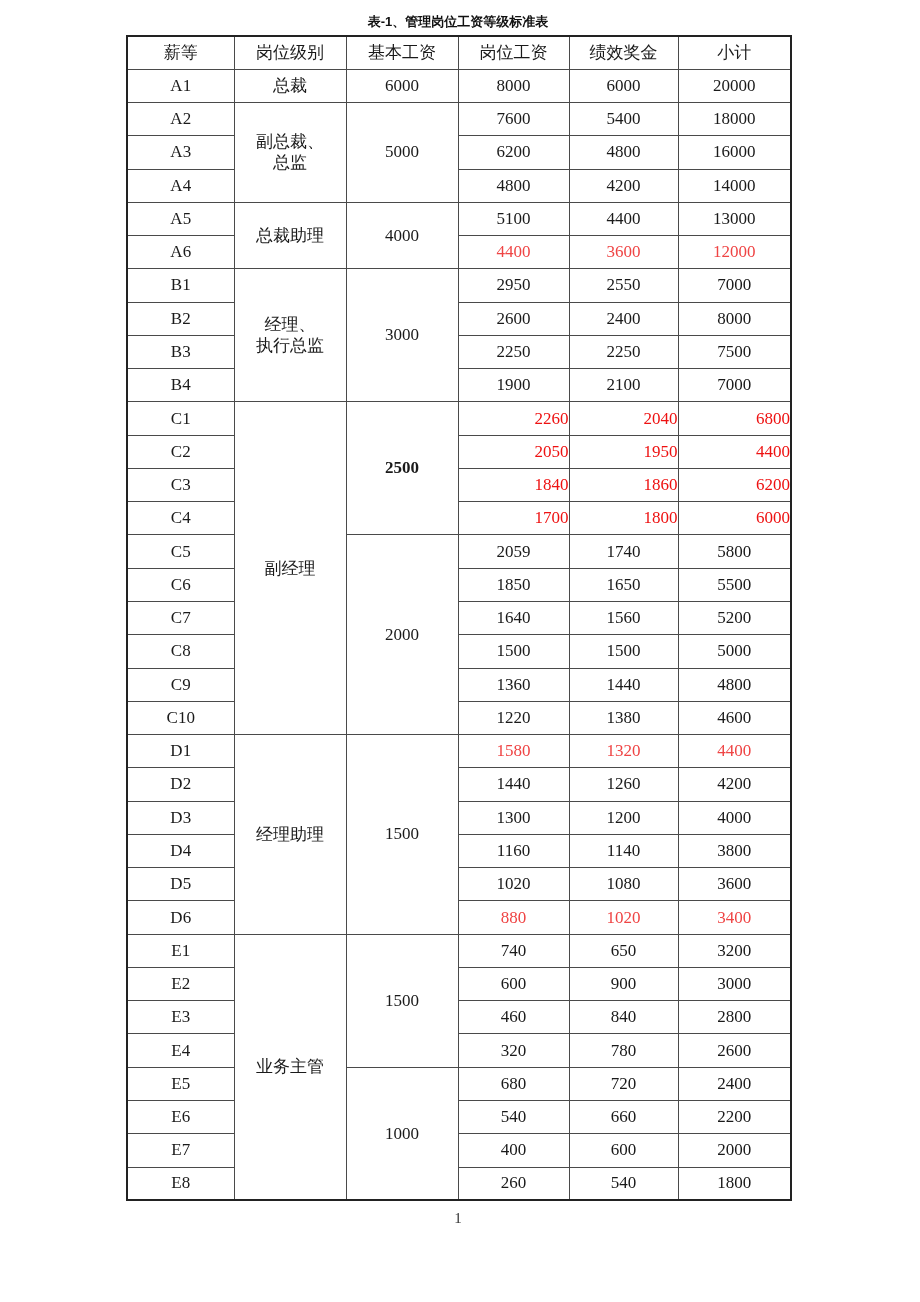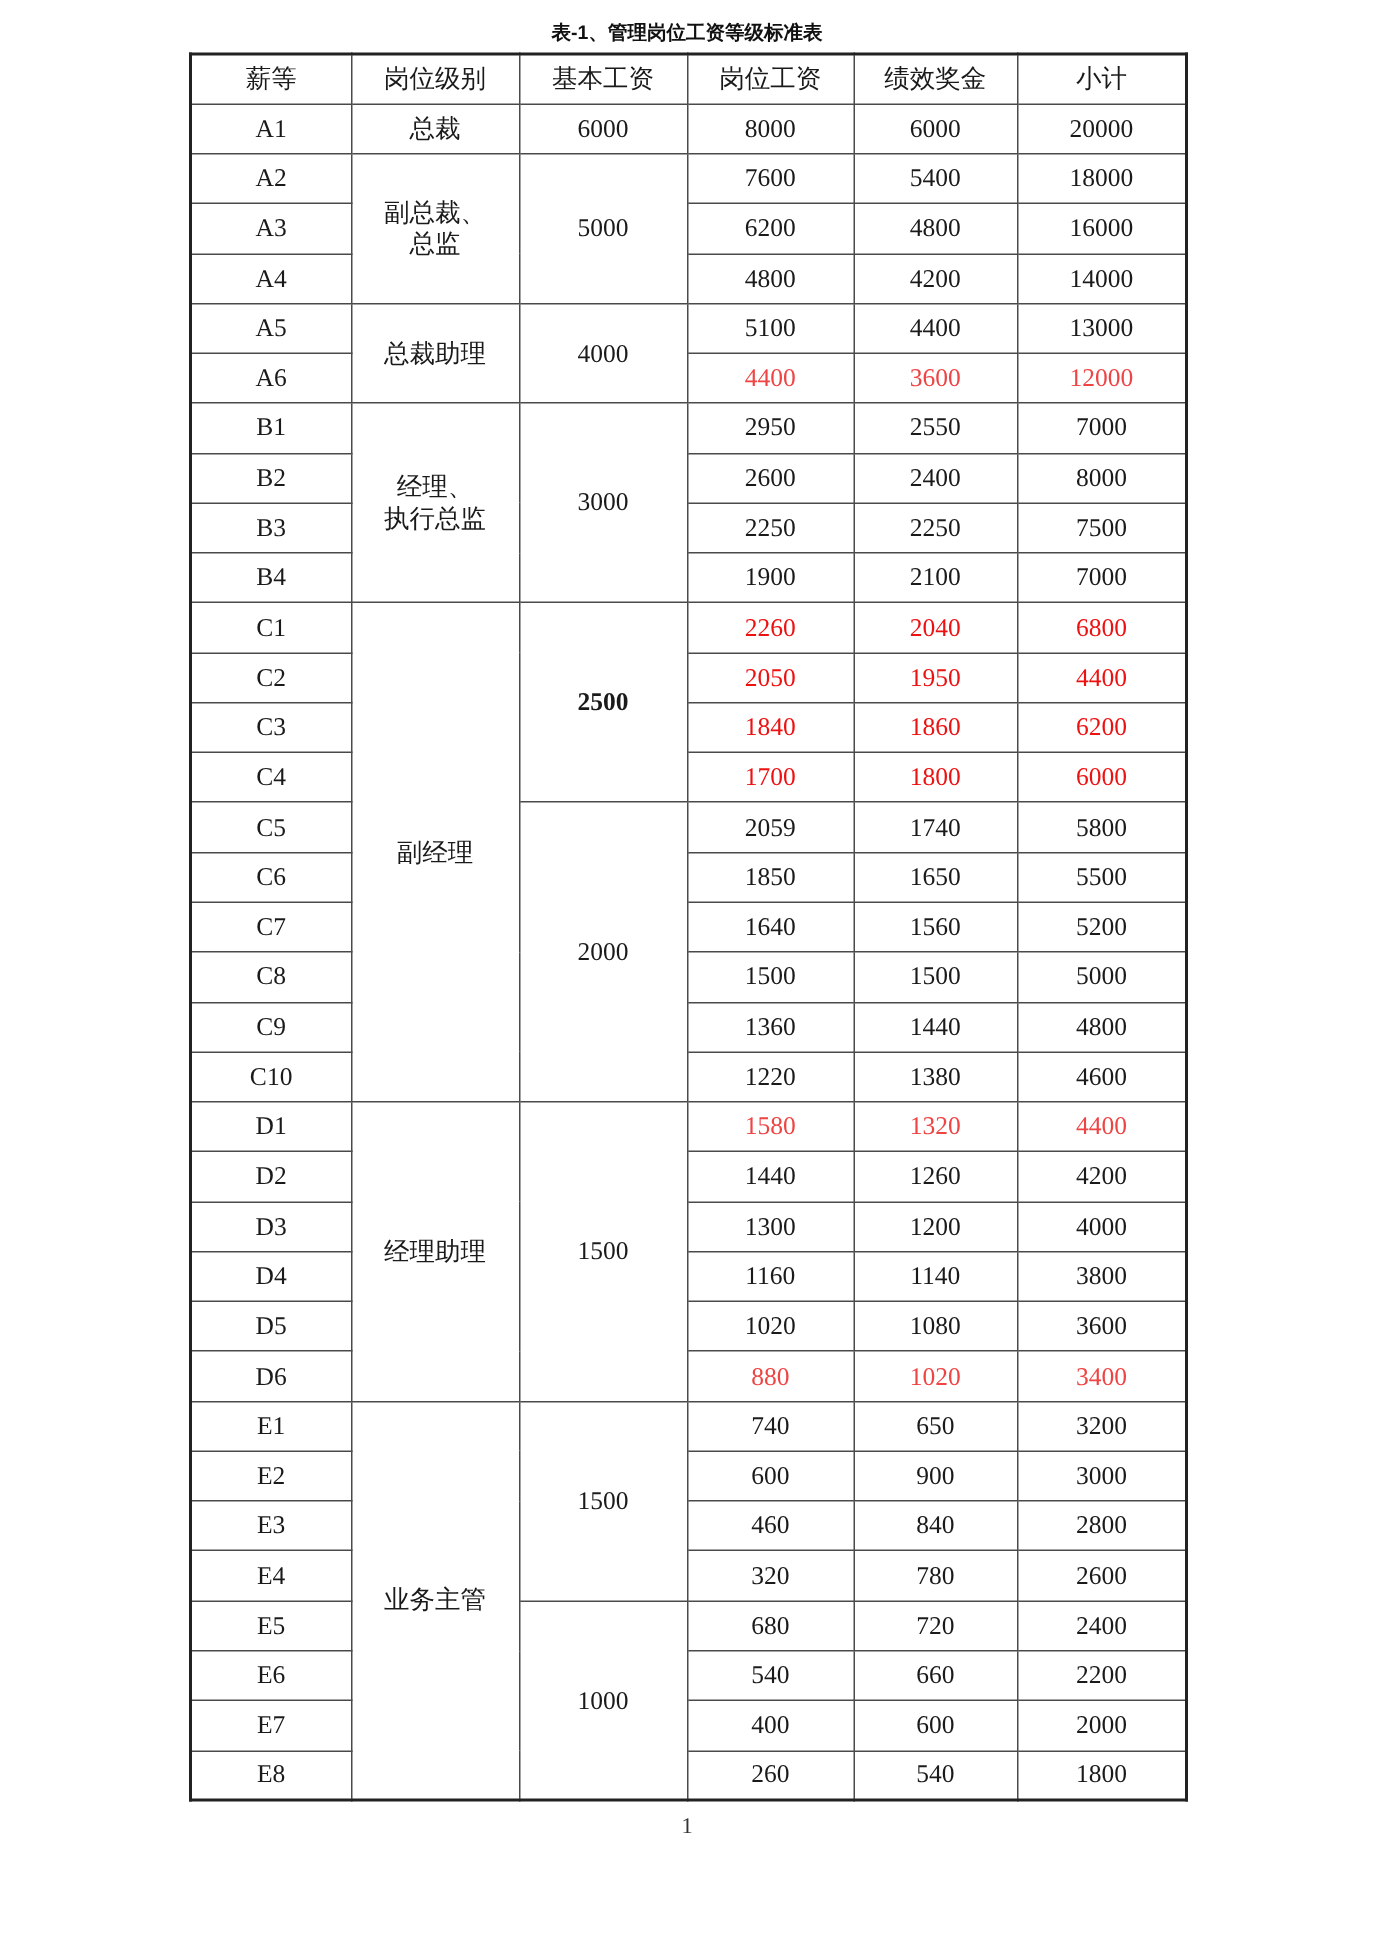--- a/index.html
+++ b/index.html
@@ -35,21 +35,21 @@
     text-align: center;
     vertical-align: middle;
     padding: 0;
     font-size: 17px;
     font-weight: normal;
     overflow: hidden;
   }
   table.salary tr { height: 33.28px; }
   td.level { white-space: pre-line; line-height: 1.25; margin-top: 24px; }
   td.base.bold { font-weight: bold; }
-  tr.red-row td.val { color: #EE1111; }
+  tr.red-row td.val { color: #EE1111; text-align: right; }
   tr.blue-row td.val { color: #ef4444; }
   .page-number {
     text-align: center;
     font-size: 15px;
     color: #333;
     margin-top: 9px;
   }
   .c0 { width: 107px; } .c1 { width: 112px; } .c2 { width: 112px; }
   .c3 { width: 111px; } .c4 { width: 109px; } .c5 { width: 113px; }
 </style>

